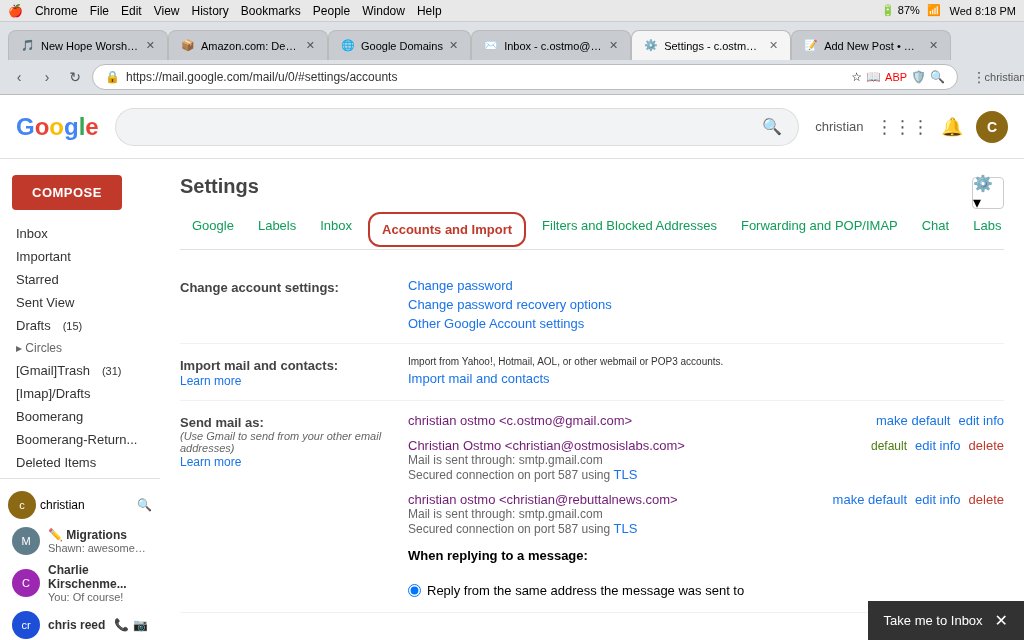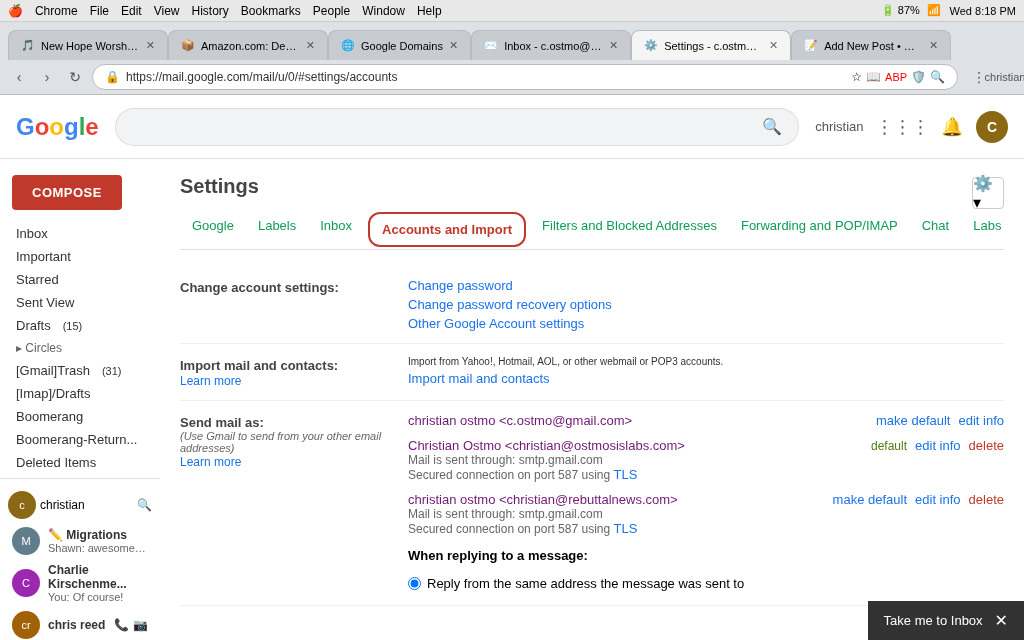--- a/index.html
+++ b/index.html
@@ -453,21 +453,21 @@
         </div>
       </div>
       <div class="sidebar-chat-user">
         <div class="chat-avatar" style="background:#9c27b0;">C</div>
         <div class="chat-user-info">
           <div class="chat-user-name">Charlie Kirschenme...</div>
           <div class="chat-user-msg">You: Of course!</div>
         </div>
       </div>
       <div class="sidebar-chat-user">
-        <div class="chat-avatar" style="background:#a16207;">cr</div>
+        <div class="chat-avatar" style="background:#1d4ed8;">cr</div>
         <div class="chat-user-info">
           <div class="chat-user-name">chris reed</div>
         </div>
         <div class="chat-controls">
           <button class="chat-ctrl-btn">📞</button>
           <button class="chat-ctrl-btn">📷</button>
         </div>
       </div>
     </div>
   </div>
@@ -552,21 +552,21 @@
           </div>
           <div class="email-actions">
             <a class="action-link">make default</a>
             <a class="action-link">edit info</a>
             <a class="action-link delete-link">delete</a>
           </div>
         </div>
 
 
         <div style="margin-top:8px;">
-          <div style="font-size:13px;font-weight:bold;margin-bottom:13px;">When replying to a message:</div>
+          <div style="font-size:13px;font-weight:bold;margin-bottom:20px;">When replying to a message:</div>
           <div class="radio-option">
             <input type="radio" name="reply" checked="" style="">
             <span>Reply from the same address the message was sent to</span>
           </div>
 
         </div>
       </div>
     </div>
 
   </div>

